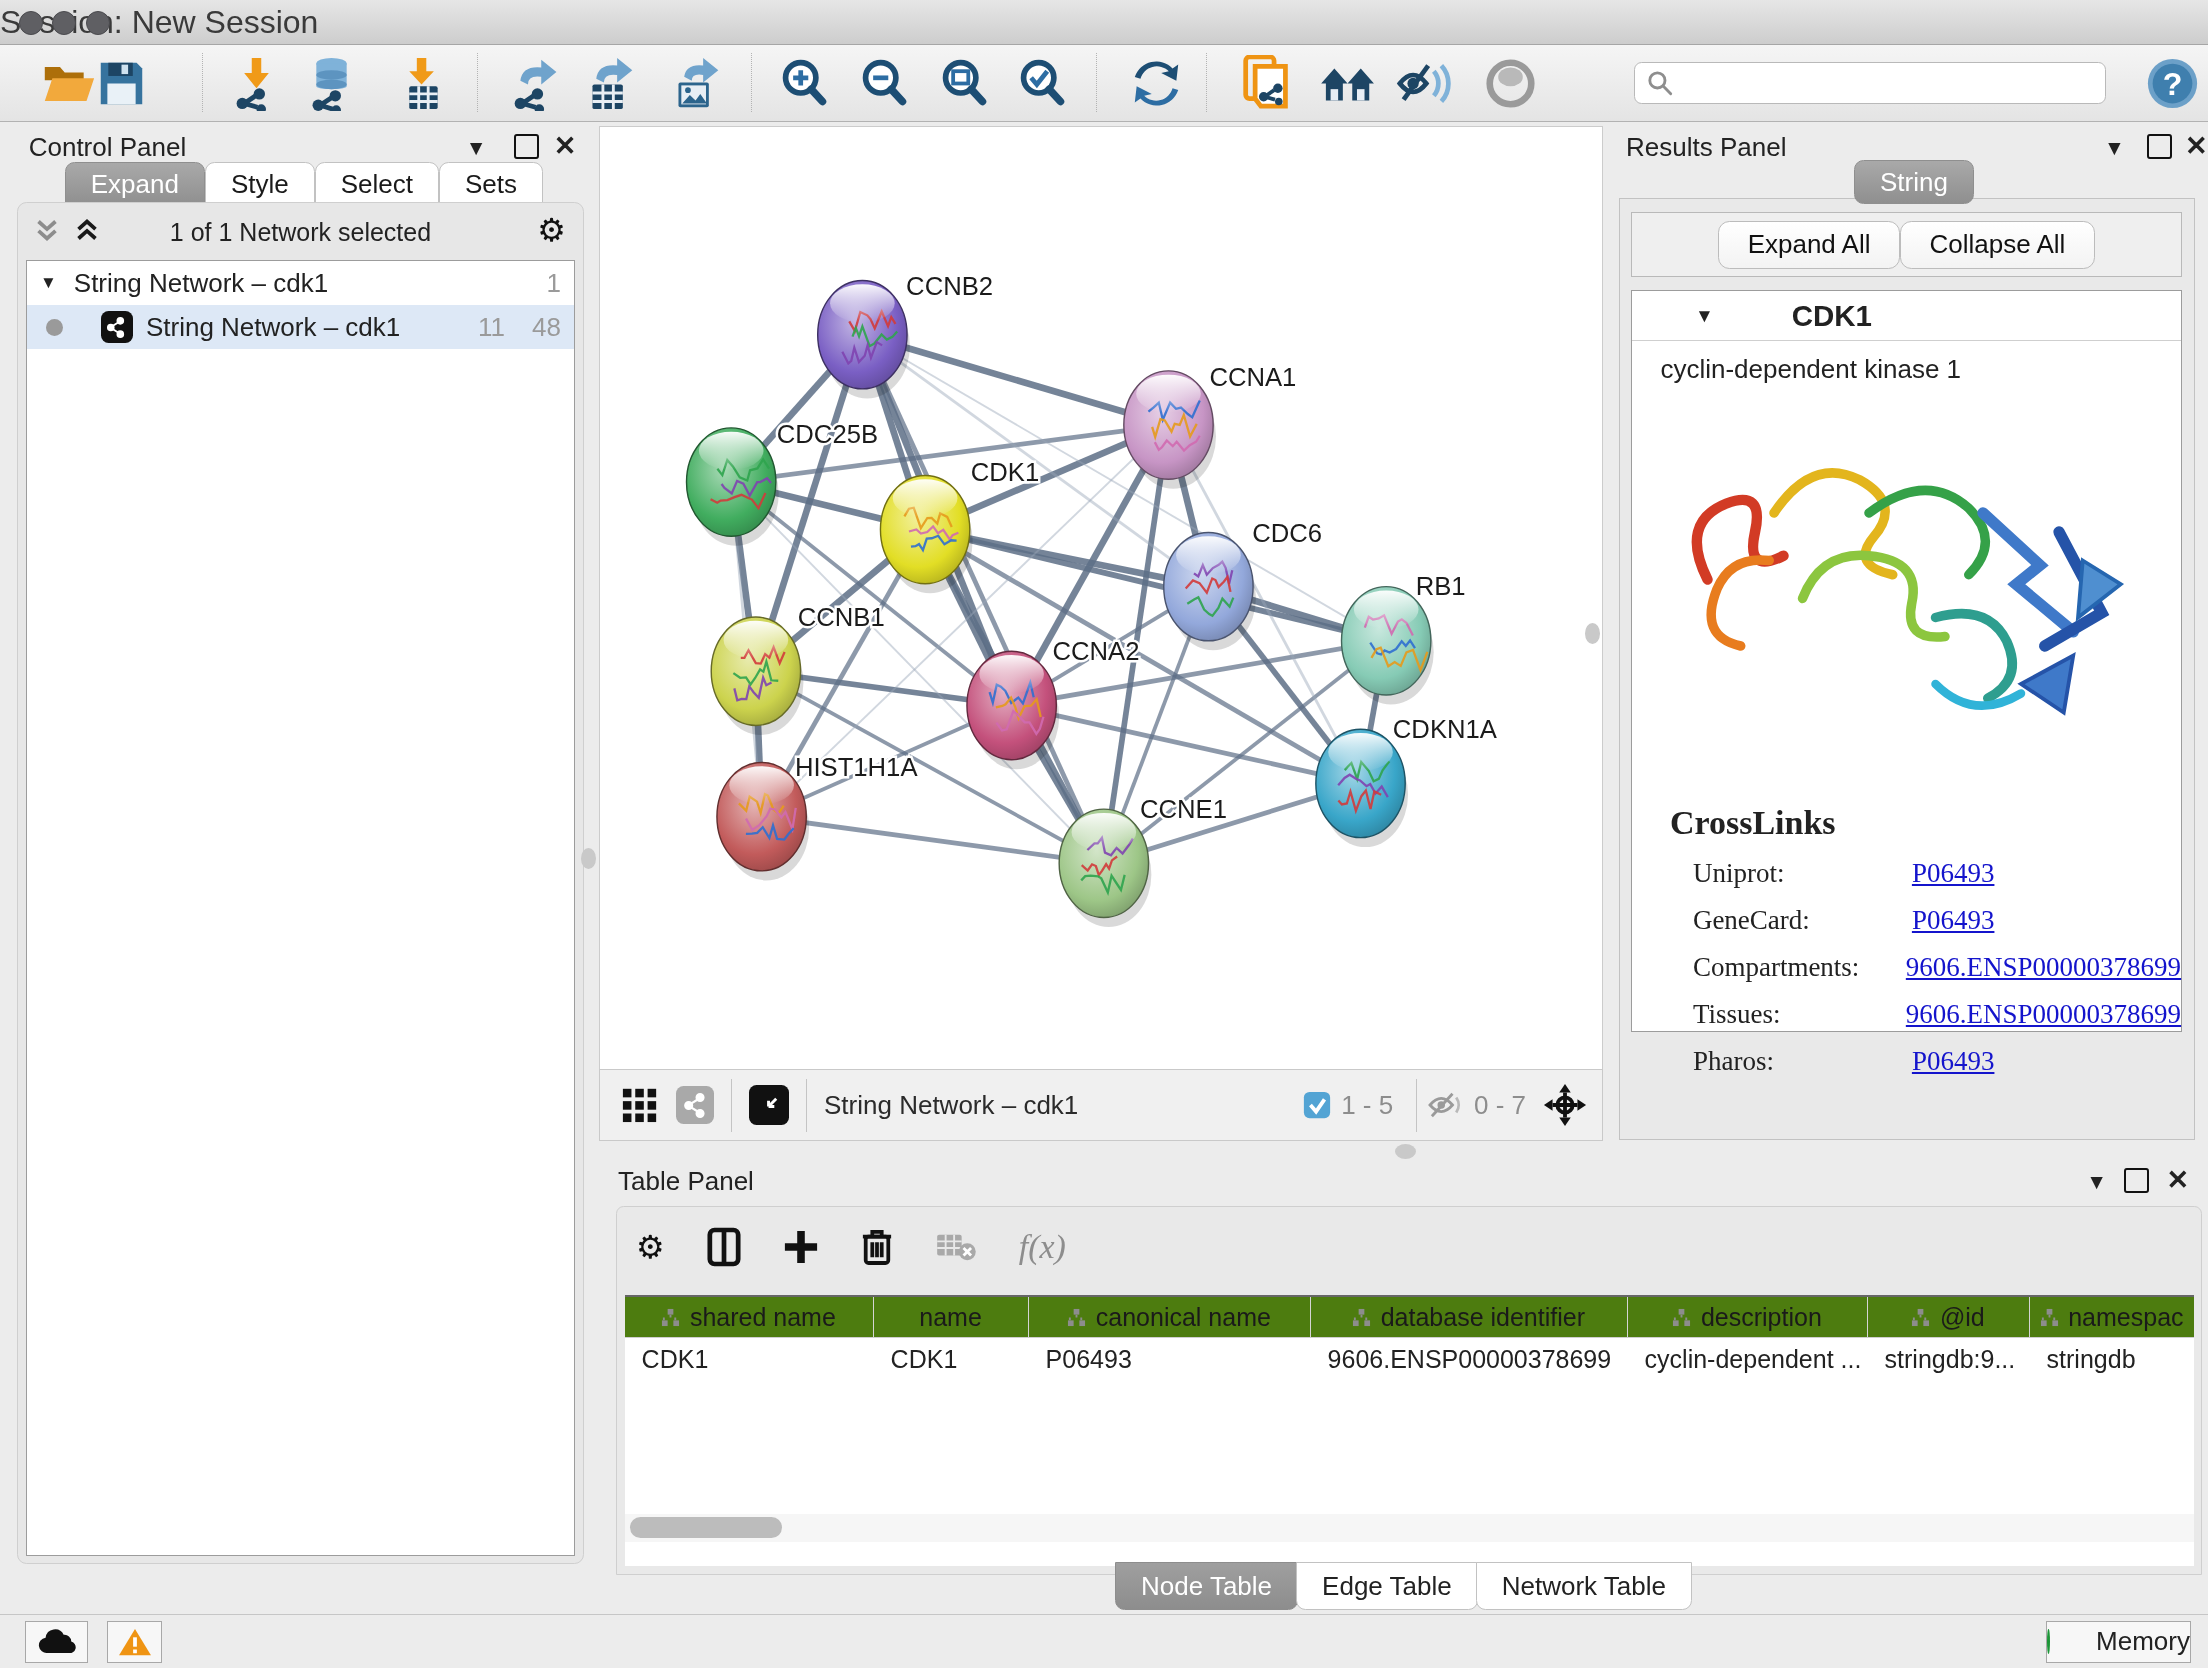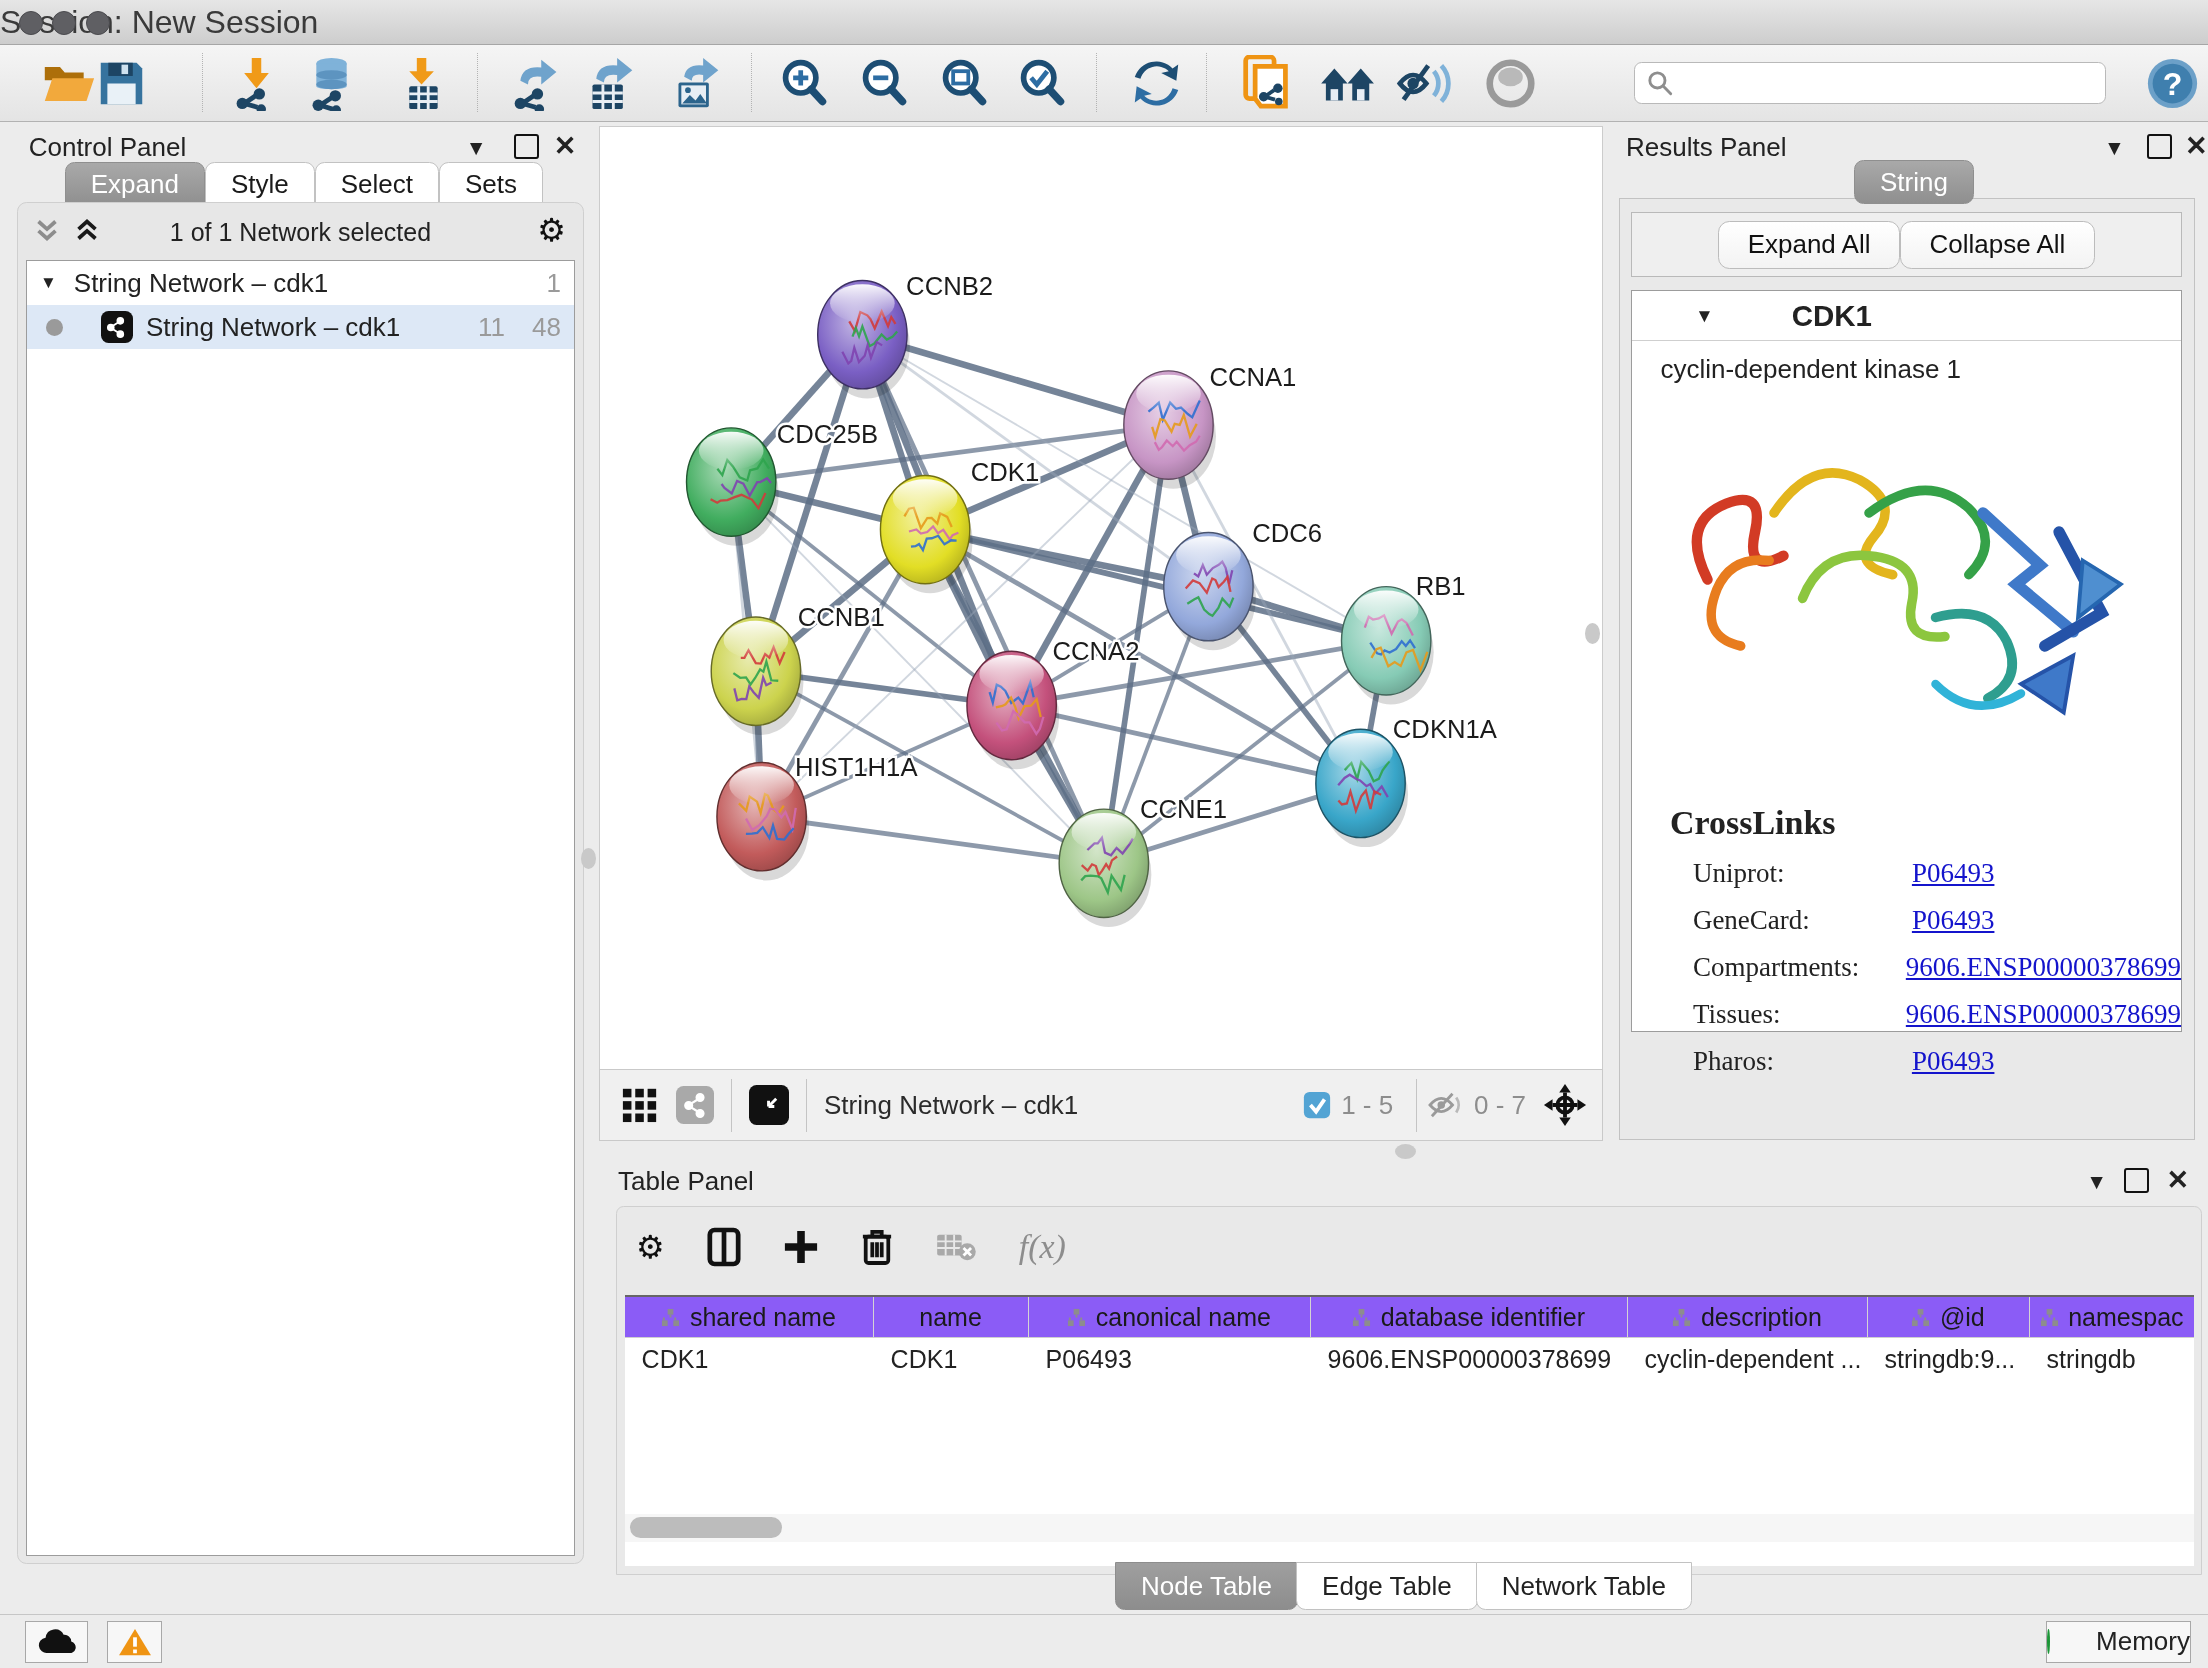--- a/index.html
+++ b/index.html
@@ -48,21 +48,21 @@
     font-size:26px;padding:7.6px 28.5px;color:#111;}
   .cdk-box{position:absolute;left:11.4px;top:91px;right:11.4px;height:740px;background:#fff;border:1px solid #9c9c9c;}
   .serif{font-family:"Liberation Serif",serif;}
   .xlink{color:#1414cc;text-decoration:underline;font-size:27px;}
   
   .tpanel{position:absolute;left:599px;top:1164px;right:0;height:443px;}
   .tp-box{position:absolute;left:17px;top:42px;right:5.7px;height:367px;background:#e9e9e9;
     border:1px solid #cfcfcf;border-radius:7.6px 7.6px 0 0;}
   .ttool{position:absolute;left:19px;top:11.4px;height:57px;display:flex;align-items:center;gap:42px;}
   .tableWrap{position:absolute;left:7.6px;top:88px;right:7.6px;bottom:7.6px;background:#fff;border-top:2.9px solid #666;}
-  .thead{display:flex;background:#8b5cf6;border-bottom:1px solid #cfcfcf;height:40px;}
+  .thead{display:flex;background:#4d7c0f;border-bottom:1px solid #cfcfcf;height:40px;}
   .th{display:flex;align-items:center;justify-content:center;gap:9.5px;font-size:25px;color:#1a1a1a;
       border-right:1px solid #d4d4d4;box-sizing:border-box;overflow:hidden;white-space:nowrap;}
   .trow{display:flex;height:42px;}
   .td{font-size:25px;display:flex;align-items:center;padding-left:17px;box-sizing:border-box;
       overflow:hidden;white-space:nowrap;}
   .hscroll{position:absolute;left:7.6px;bottom:32px;right:7.6px;height:28.5px;background:#f6f6f6;}
   .hthumb{position:absolute;left:5.7px;top:3.8px;width:152px;height:21px;border-radius:10.5px;background:#bcbcbc;}
   .btabs{position:absolute;left:0;right:0;top:398px;text-align:center;}
   .btab{display:inline-block;border:1px solid #c2c2c2;background:#fff;font-size:26px;
     padding:7.6px 25px;border-radius:0 0 9.5px 9.5px;margin:0 -1px;}

